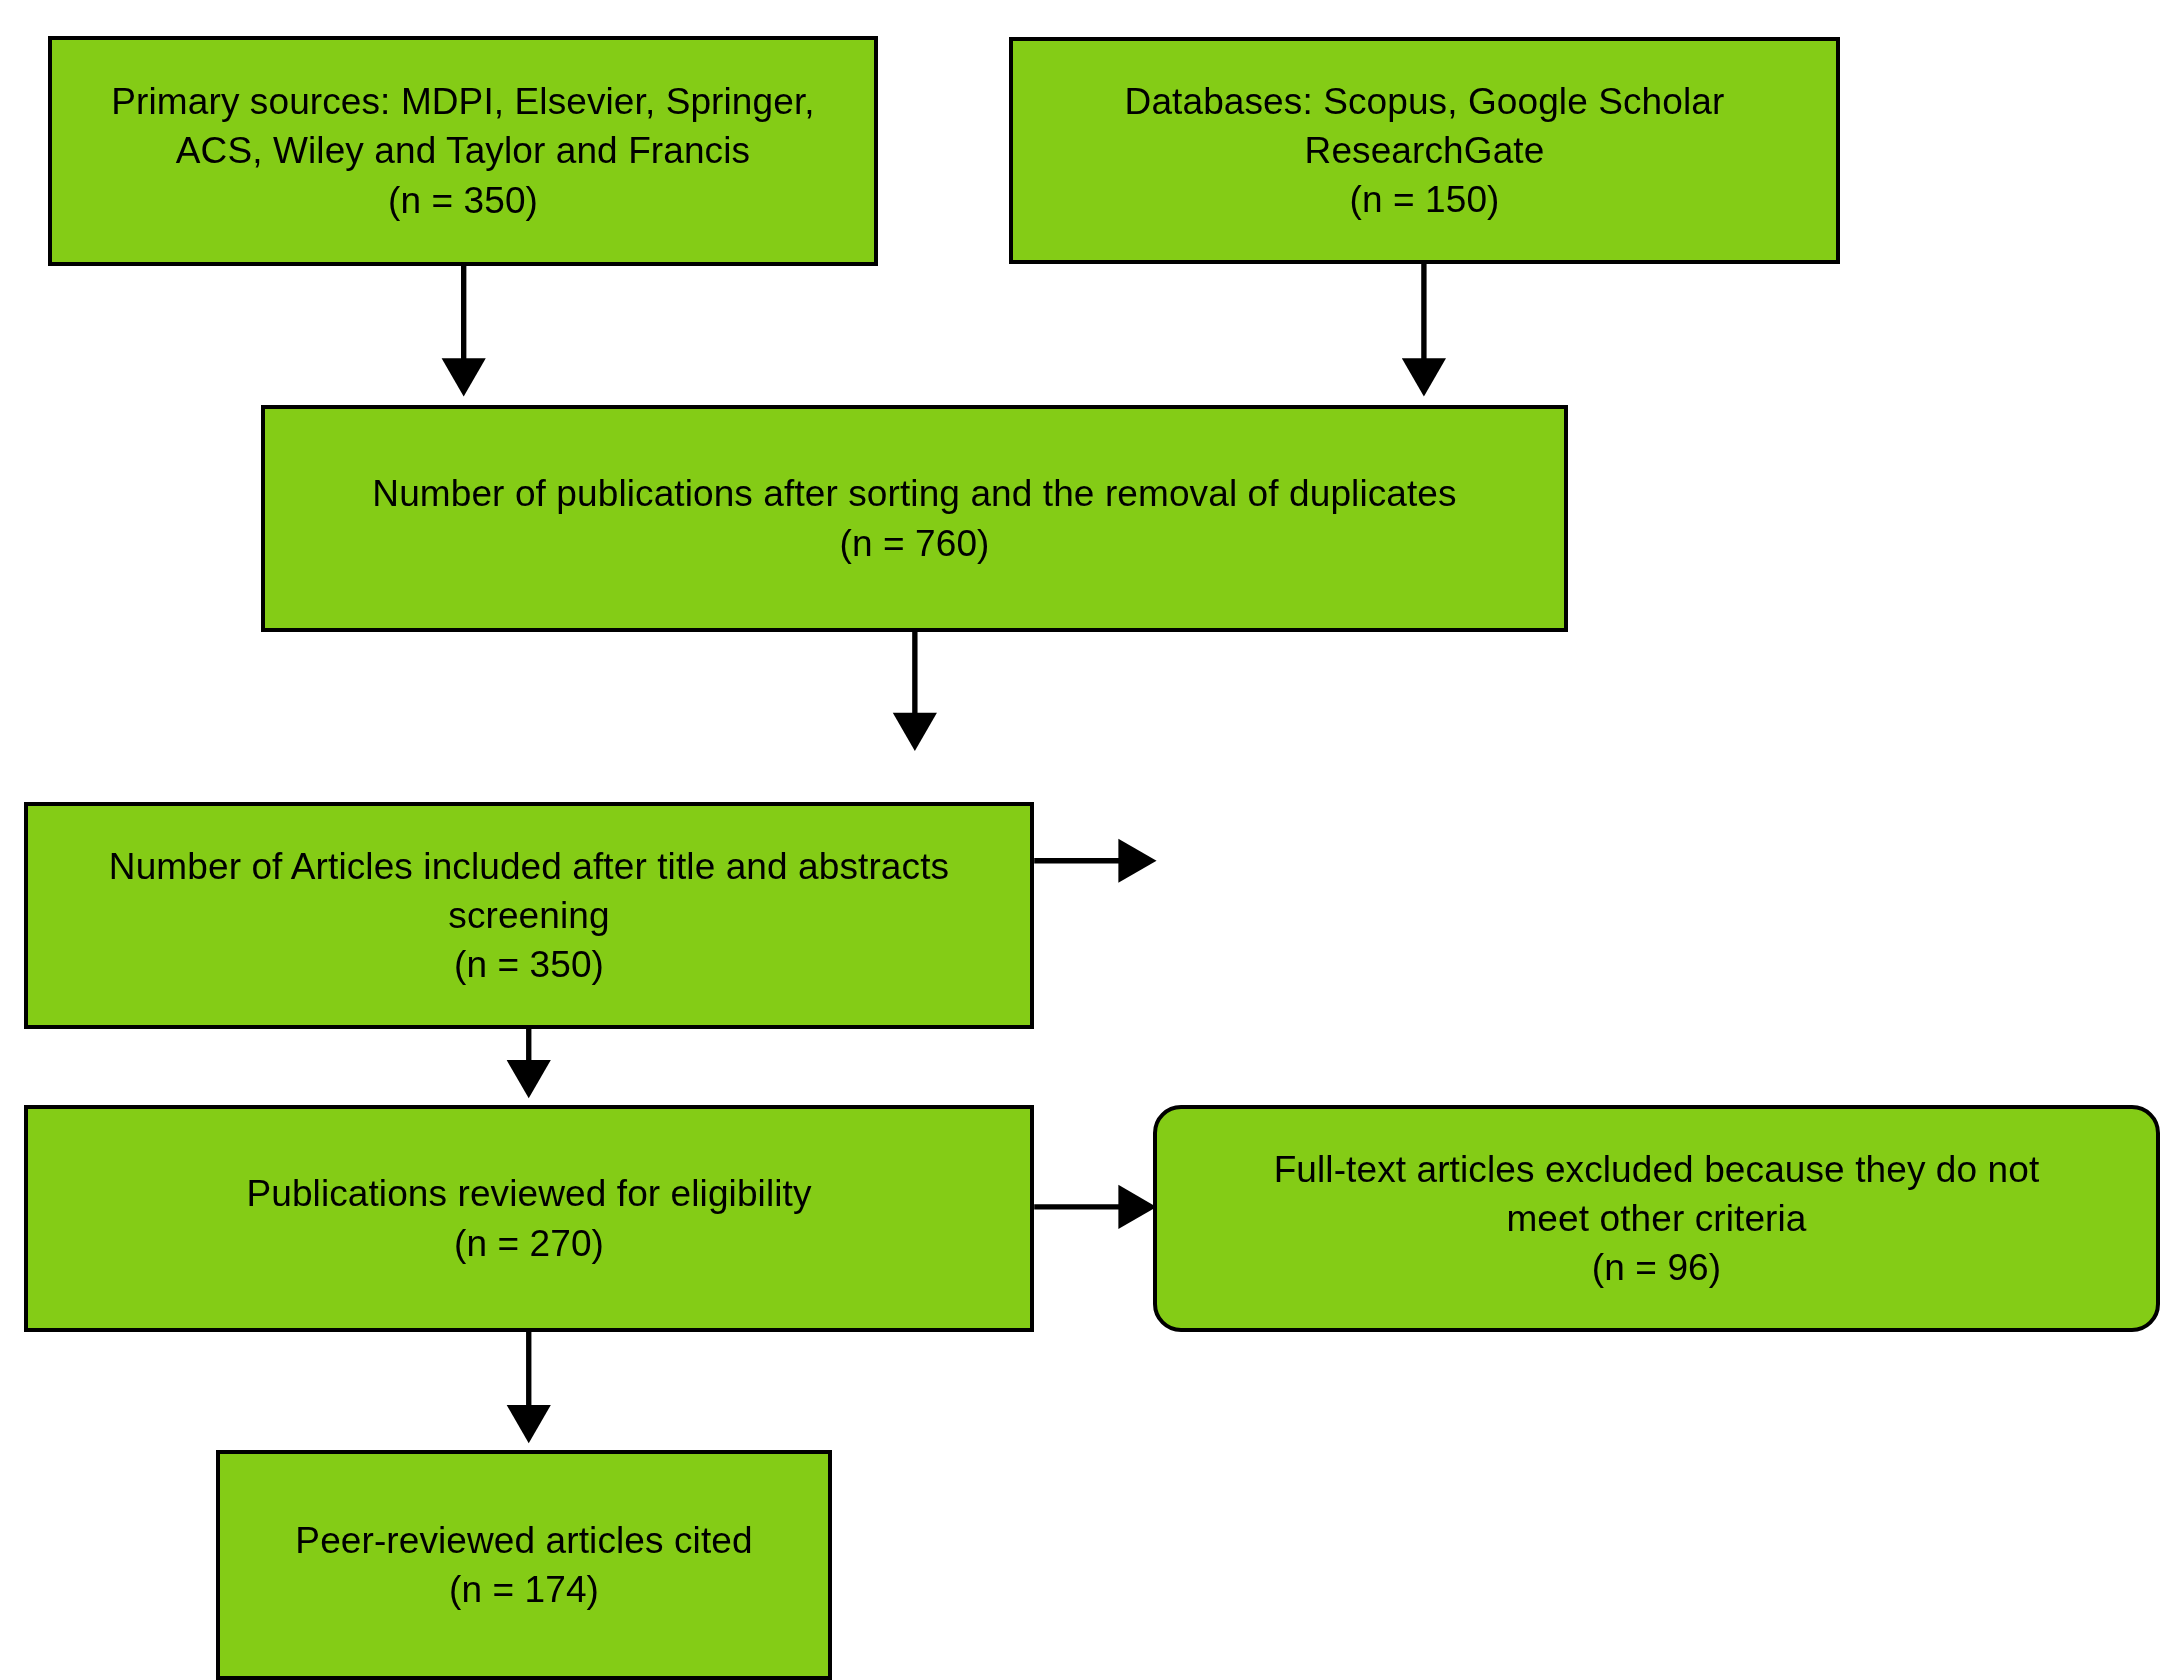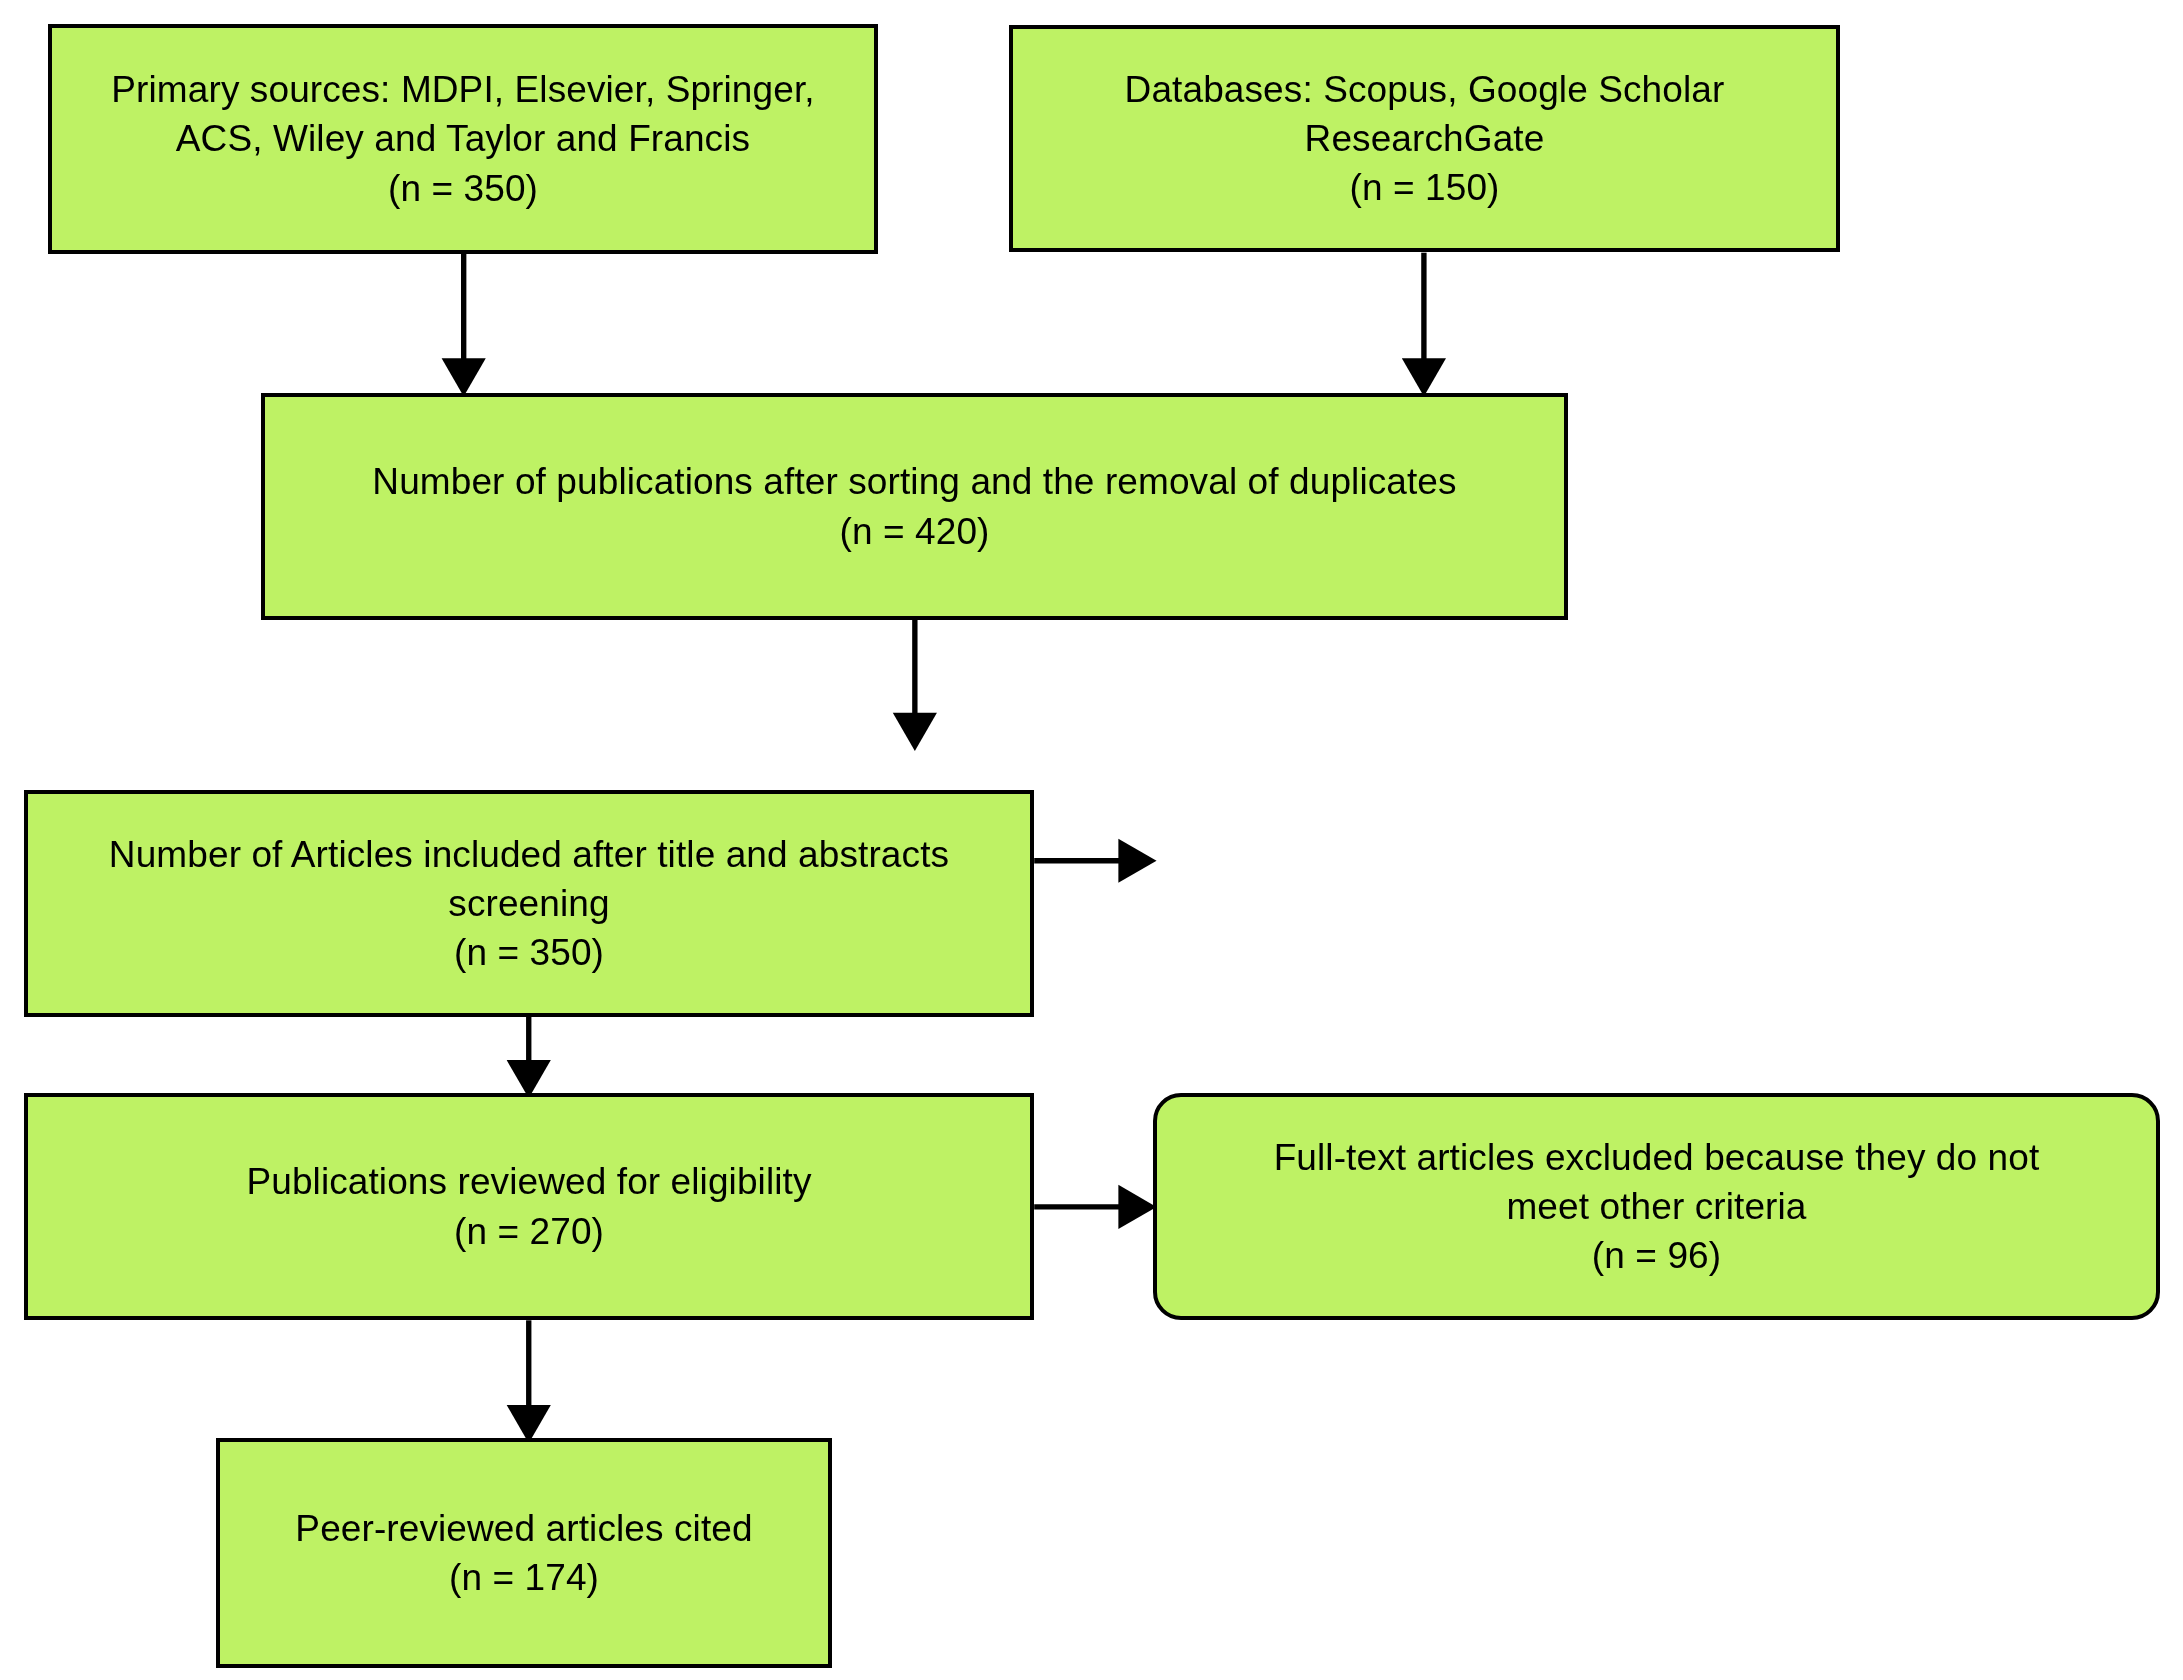--- a/index.html
+++ b/index.html
@@ -13,26 +13,27 @@
     width: 2183px;
     height: 1681px;
     background: #ffffff;
     font-family: "Liberation Sans", sans-serif;
     overflow: hidden;
   }
   .node-box {
     position: absolute;
     box-sizing: border-box;
     border: 4.2px solid #000000;
-    background: #bef264;
+    background: #84cc16;
     display: flex;
     align-items: center;
     justify-content: center;
     text-align: center;
     padding: 6px 9px;
+    margin-top: 12px;
   }
   .node-text {
     font-size: 37px;
     line-height: 1.33;
     color: #000000;
     white-space: pre-line;
     letter-spacing: 0.1px;
   }
   
   #box-primary-sources   { left: 48px;   top: 24px;   width: 830px; height: 230px; }
@@ -94,21 +95,21 @@
   </div>
 
   <div class="node-box" id="box-databases">
     <span class="node-text">Databases: Scopus, Google Scholar
 ResearchGate
 (n = 150)</span>
   </div>
 
   <div class="node-box" id="box-after-duplicates">
     <span class="node-text">Number of publications after sorting and the removal of duplicates
-(n = 420)</span>
+(n = 760)</span>
   </div>
 
   <div class="node-box" id="box-title-abstract">
     <span class="node-text">Number of Articles included after title and abstracts
 screening
 (n = 350)</span>
   </div>
 
 
   <div class="node-box" id="box-eligibility">

